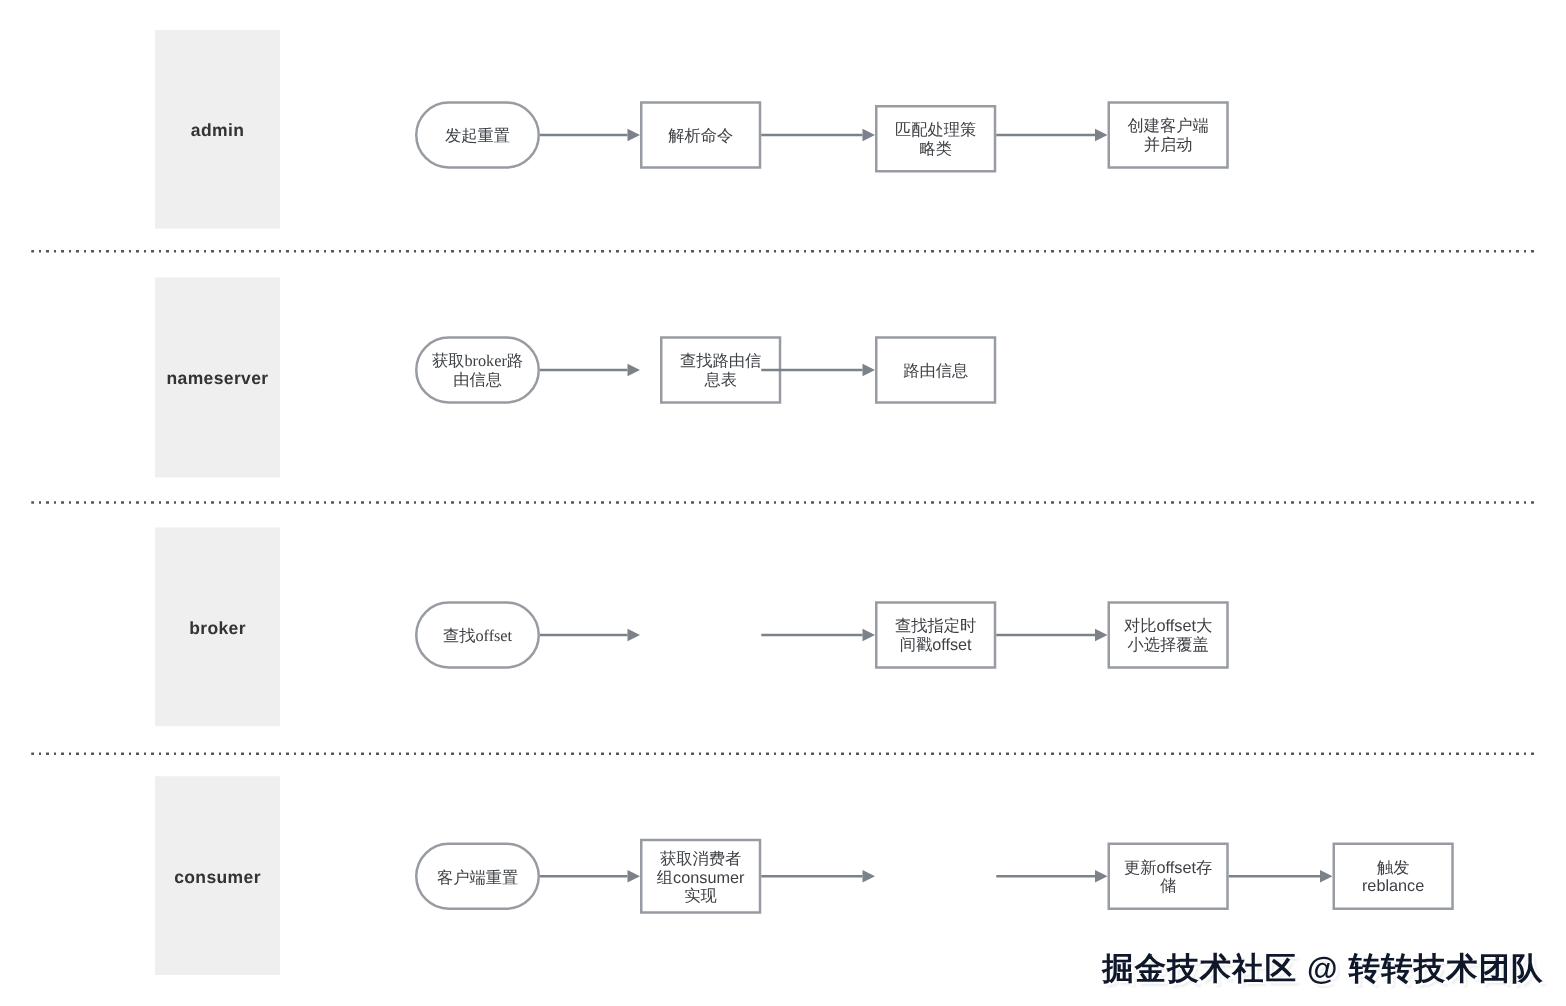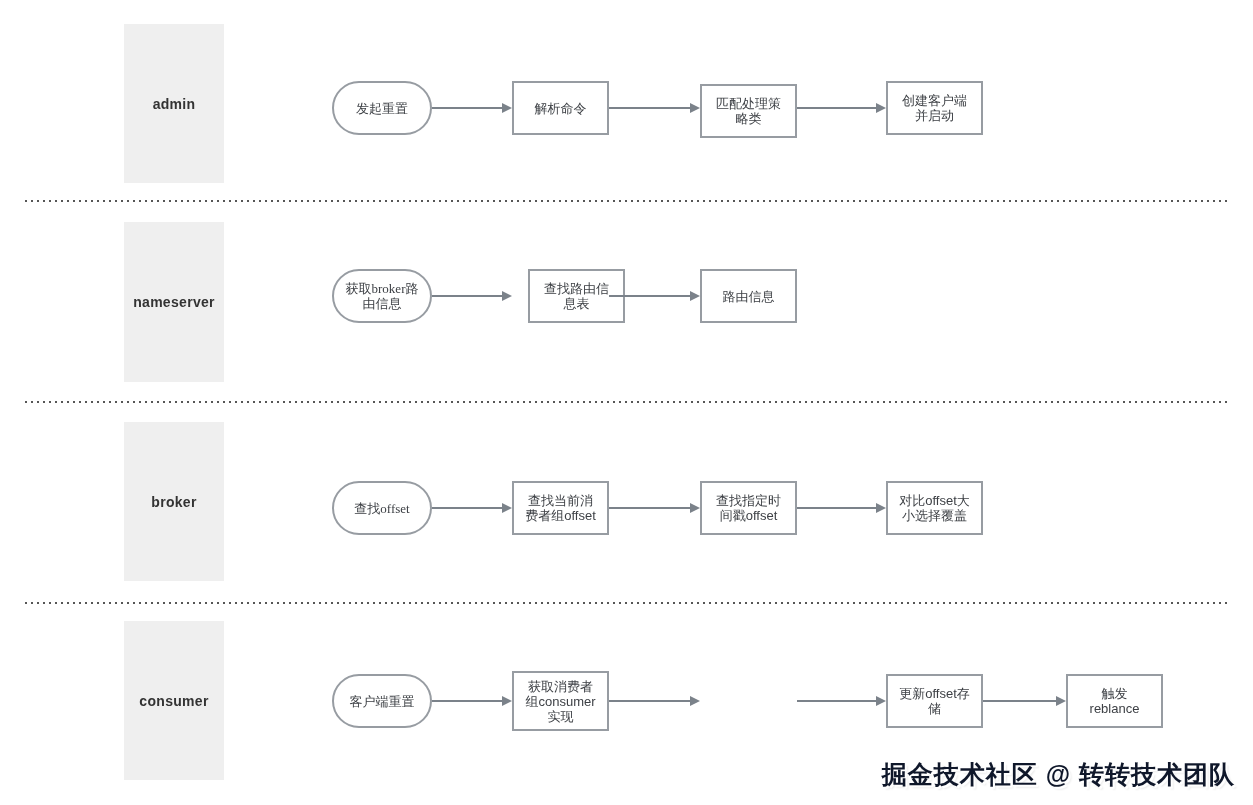--- a/index.html
+++ b/index.html
@@ -131,24 +131,20 @@
   </div>
   <div class="arrow" style="left:609px;top:295px;width:81px"></div>
   <div class="node" style="left:700px;top:269px;width:97px;height:54px">
     <span class="lbl">路由信息</span>
   </div>
 
   <div class="node stadium" style="left:332px;top:481px;width:100px;height:54px">
     <span class="lbl">查找offset</span>
   </div>
   <div class="arrow" style="left:432px;top:507px;width:70px"></div>
-  <div class="node" style="left:512px;top:481px;width:97px;height:54px">
-    <span class="lbl">查找当前消
-费者组offset</span>
-  </div>
   <div class="arrow" style="left:609px;top:507px;width:81px"></div>
   <div class="node" style="left:700px;top:481px;width:97px;height:54px">
     <span class="lbl">查找指定时
 间戳offset</span>
   </div>
   <div class="arrow" style="left:797px;top:507px;width:79px"></div>
   <div class="node" style="left:886px;top:481px;width:97px;height:54px">
     <span class="lbl">对比offset大
 小选择覆盖</span>
   </div>

